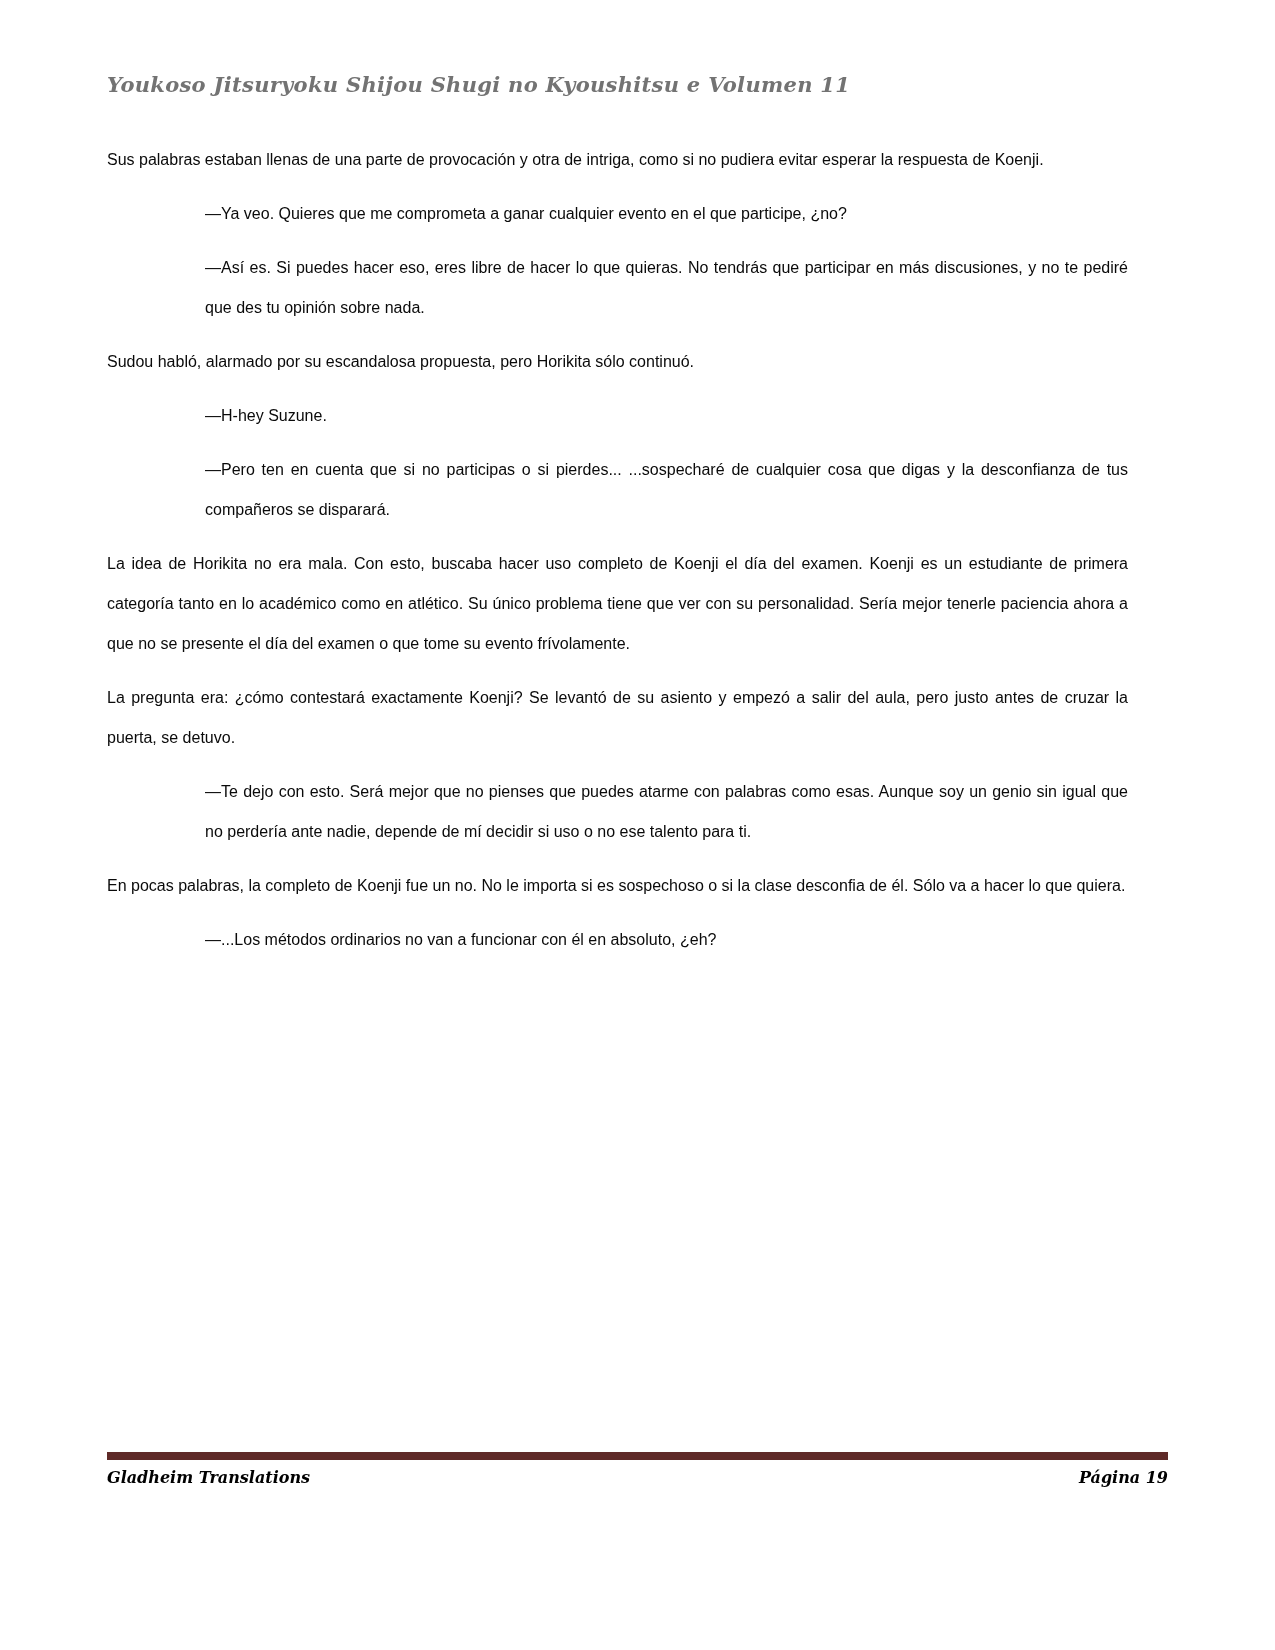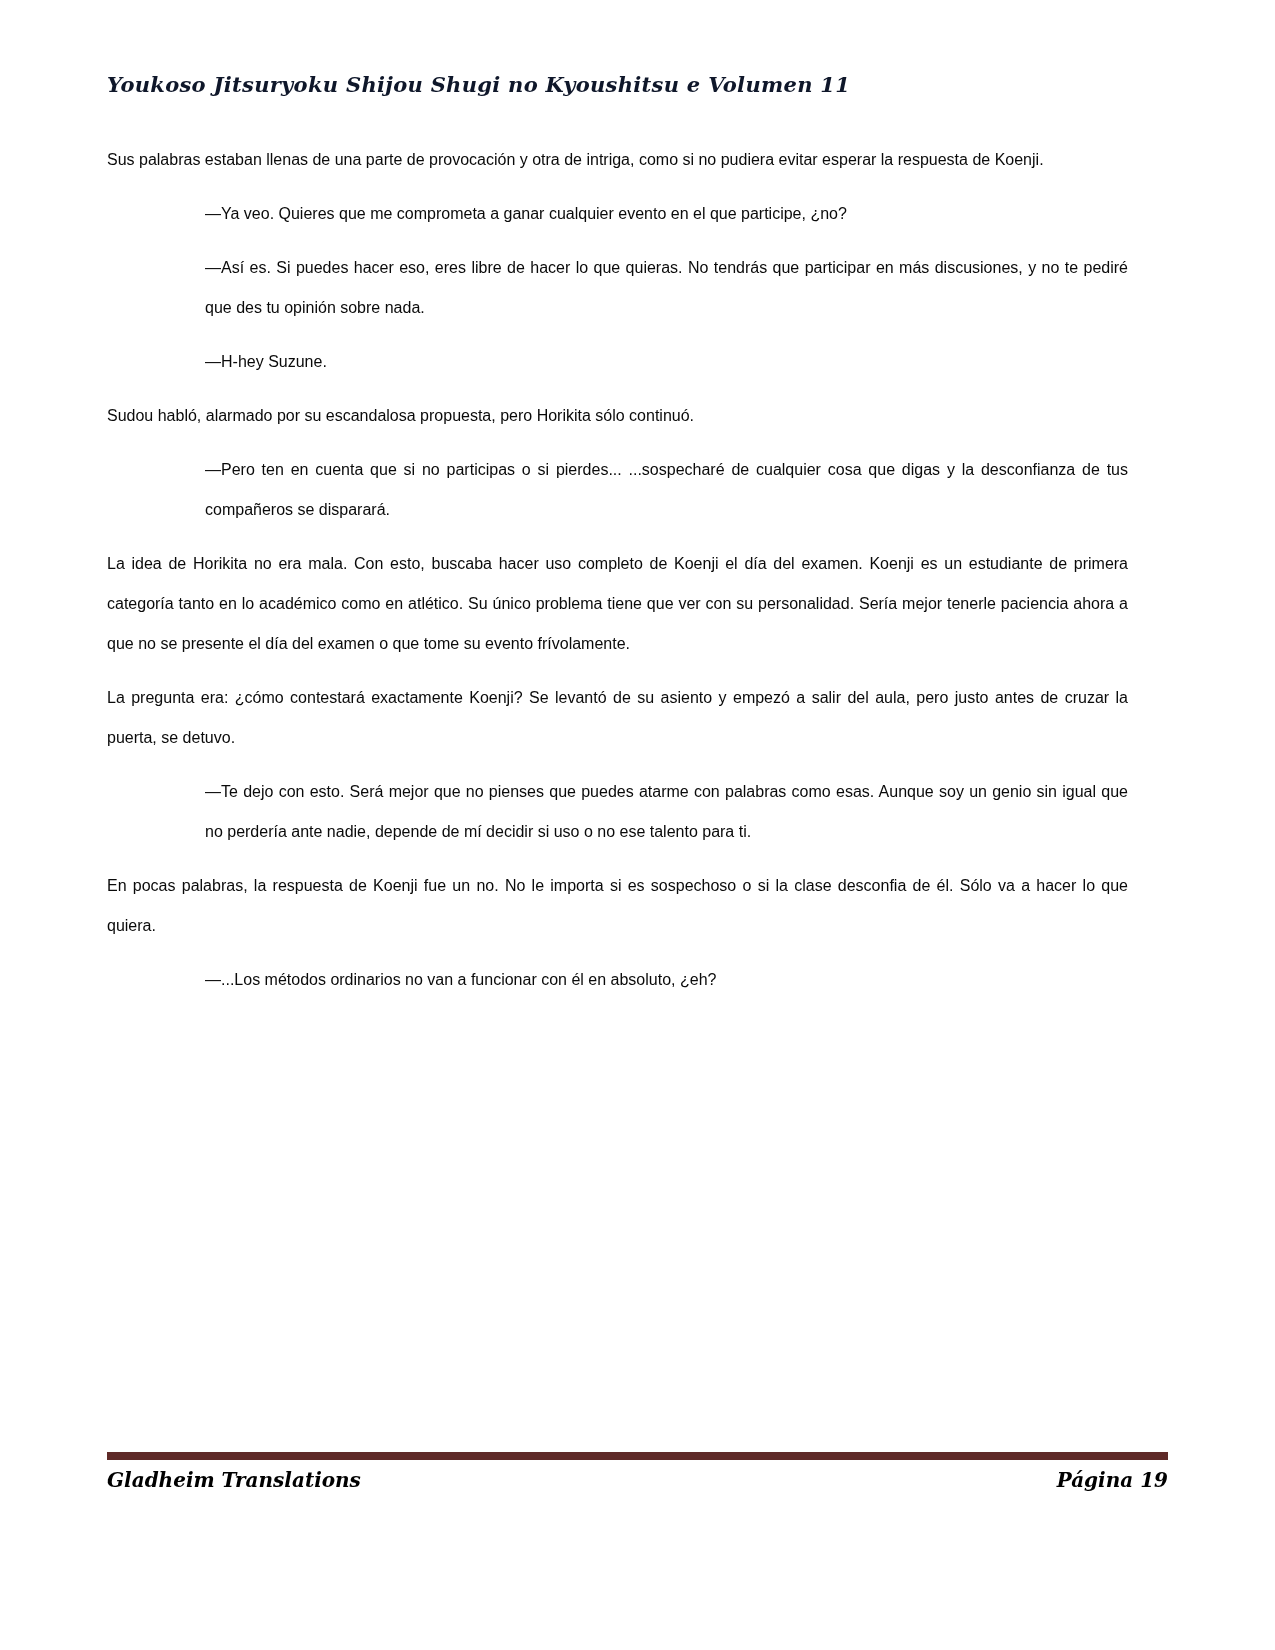--- a/index.html
+++ b/index.html
@@ -21,21 +21,21 @@
   .doc-header {
     position: absolute;
     top: 72px;
     left: 107px;
     right: 107px;
     font-family: "DejaVu Serif", serif;
     font-weight: bold;
     font-style: italic;
     font-size: 21px;
     letter-spacing: 0.3px;
-    color: #0f172a;
+    color: #737373;
   }
   .doc-body {
     position: absolute;
     top: 140px;
     left: 107px;
     width: 1021px;
   }
   .para {
     font-size: 16px;
     line-height: 40px;
@@ -58,44 +58,44 @@
     border-bottom: 2px solid var(--rule);
     margin-bottom: 8px;
   }
   .footer-row {
     display: flex;
     justify-content: space-between;
     align-items: baseline;
     font-family: "DejaVu Serif", serif;
     font-weight: bold;
     font-style: italic;
-    font-size: 20px;
+    font-size: 16px;
     color: #000000;
   }
 </style>
 </head>
 <body>
 
 <div class="page">
 
   <header class="doc-header">
     <span>Youkoso Jitsuryoku Shijou Shugi no Kyoushitsu e Volumen 11</span>
   </header>
 
   <main class="doc-body" id="paragraphs">
       <p class="para">Sus palabras estaban llenas de una parte de provocación y otra de intriga, como si no pudiera evitar esperar la respuesta de Koenji.</p>
       <p class="para dialogue">—Ya veo. Quieres que me comprometa a ganar cualquier evento en el que participe, ¿no?</p>
       <p class="para dialogue">—Así es. Si puedes hacer eso, eres libre de hacer lo que quieras. No tendrás que participar en más discusiones, y no te pediré que des tu opinión sobre nada.</p>
+      <p class="para">Sudou habló, alarmado por su escandalosa propuesta, pero Horikita sólo continuó.</p>
       <p class="para dialogue">—H-hey Suzune.</p>
-      <p class="para">Sudou habló, alarmado por su escandalosa propuesta, pero Horikita sólo continuó.</p>
       <p class="para dialogue">—Pero ten en cuenta que si no participas o si pierdes... ...sospecharé de cualquier cosa que digas y la desconfianza de tus compañeros se disparará.</p>
       <p class="para">La idea de Horikita no era mala. Con esto, buscaba hacer uso completo de Koenji el día del examen. Koenji es un estudiante de primera categoría tanto en lo académico como en atlético. Su único problema tiene que ver con su personalidad. Sería mejor tenerle paciencia ahora a que no se presente el día del examen o que tome su evento frívolamente.</p>
       <p class="para">La pregunta era: ¿cómo contestará exactamente Koenji? Se levantó de su asiento y empezó a salir del aula, pero justo antes de cruzar la puerta, se detuvo.</p>
       <p class="para dialogue">—Te dejo con esto. Será mejor que no pienses que puedes atarme con palabras como esas. Aunque soy un genio sin igual que no perdería ante nadie, depende de mí decidir si uso o no ese talento para ti.</p>
-      <p class="para">En pocas palabras, la respuesta de Koenji fue un no. No le importa si es sospechoso o si la clase desconfia de él. Sólo va a hacer lo que quiera.</p>
+      <p class="para">En pocas palabras, la completo de Koenji fue un no. No le importa si es sospechoso o si la clase desconfia de él. Sólo va a hacer lo que quiera.</p>
       <p class="para dialogue">—...Los métodos ordinarios no van a funcionar con él en absoluto, ¿eh?</p>
     </main>
 
   <footer class="doc-footer">
     <div class="footer-rule"></div>
     <div class="footer-row">
       <span>Gladheim Translations</span>
       <span>Página 19</span>
     </div>
   </footer>

